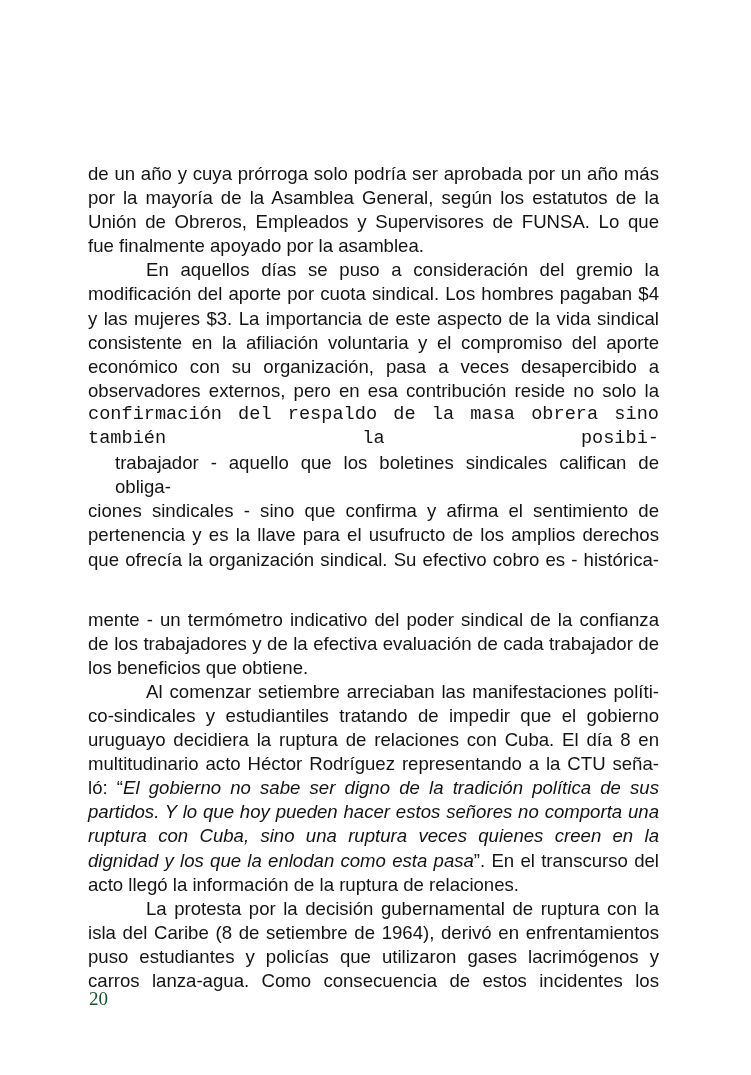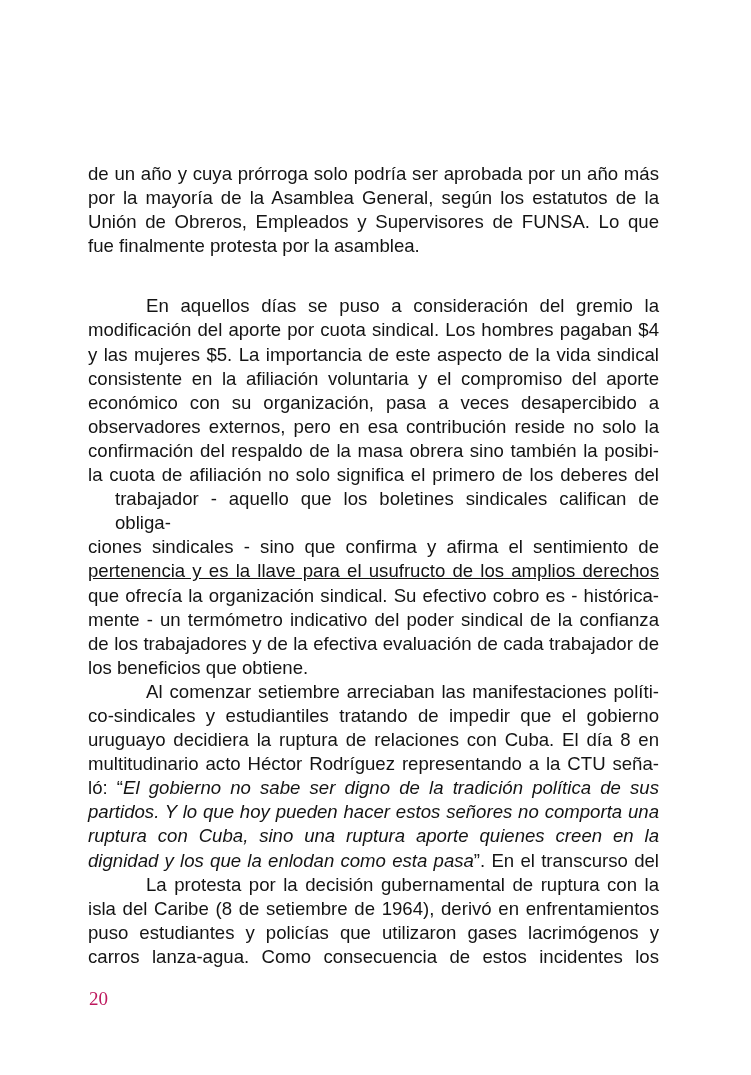--- a/index.html
+++ b/index.html
@@ -21,63 +21,63 @@
     .text-block p.indent { text-indent: 58px; }
     .line { display: block; text-align: justify; text-align-last: justify; white-space: nowrap; }
     .line.last { text-align-last: left; }
     .line span.it { font-style: italic; }
     .page-number {
       position: absolute;
       left: 89px;
       top: 988px;
       font-family: "Liberation Serif", serif;
       font-size: 19px;
-      color: #be185d;
+      color: #14532d;
     }
   </style>
 </head>
 <body>
 
 <div class="page">
   <div class="text-block">
 
     <p>
       <span class="line" style="white-space: normal; text-align-last: justify;">de un año y cuya prórroga solo podría ser aprobada por un año más</span>
       <span class="line" style="white-space: normal; text-align-last: justify;">por la mayoría de la Asamblea General, según los estatutos de la</span>
       <span class="line" style="white-space: normal; text-align-last: justify;">Unión de Obreros, Empleados y Supervisores de FUNSA. Lo que</span>
-      <span class="line last">fue finalmente protesta por la asamblea.</span>
+      <span class="line last">fue finalmente apoyado por la asamblea.</span>
     </p>
 
     <p class="indent">
-      <span class="line first-indent" style="white-space: normal; text-align-last: justify; margin-top: 36px;">En aquellos días se puso a consideración del gremio la</span>
+      <span class="line first-indent" style="white-space: normal; text-align-last: justify;">En aquellos días se puso a consideración del gremio la</span>
       <span class="line" style="white-space: normal; text-align-last: justify;">modificación del aporte por cuota sindical. Los hombres pagaban $4</span>
-      <span class="line" style="white-space: normal; text-align-last: justify;">y las mujeres $5. La importancia de este aspecto de la vida sindical</span>
+      <span class="line" style="white-space: normal; text-align-last: justify;">y las mujeres $3. La importancia de este aspecto de la vida sindical</span>
       <span class="line" style="white-space: normal; text-align-last: justify;">consistente en la afiliación voluntaria y el compromiso del aporte</span>
       <span class="line" style="white-space: normal; text-align-last: justify;">económico con su organización, pasa a veces desapercibido a</span>
       <span class="line" style="white-space: normal; text-align-last: justify;">observadores externos, pero en esa contribución reside no solo la</span>
-      <span class="line" style="white-space: normal; text-align-last: justify;">confirmación del respaldo de la masa obrera sino también la posibi-</span>
-      <span class="line" style="white-space: normal; text-align-last: justify;">la cuota de afiliación no solo significa el primero de los deberes del</span>
+      <span class="line" style="white-space: normal; text-align-last: justify; font-family: Liberation Mono, monospace;">confirmación del respaldo de la masa obrera sino también la posibi-</span>
       <span class="line" style="white-space: normal; text-align-last: justify; margin-left: 27px;">trabajador - aquello que los boletines sindicales califican de obliga-</span>
       <span class="line" style="white-space: normal; text-align-last: justify;">ciones sindicales - sino que confirma y afirma el sentimiento de</span>
-      <span class="line" style="white-space: normal; text-align-last: justify; text-decoration: underline;">pertenencia y es la llave para el usufructo de los amplios derechos</span>
+      <span class="line" style="white-space: normal; text-align-last: justify;">pertenencia y es la llave para el usufructo de los amplios derechos</span>
       <span class="line" style="white-space: normal; text-align-last: justify;">que ofrecía la organización sindical. Su efectivo cobro es - histórica-</span>
-      <span class="line" style="white-space: normal; text-align-last: justify;">mente - un termómetro indicativo del poder sindical de la confianza</span>
+      <span class="line" style="white-space: normal; text-align-last: justify; margin-top: 36px;">mente - un termómetro indicativo del poder sindical de la confianza</span>
       <span class="line" style="white-space: normal; text-align-last: justify;">de los trabajadores y de la efectiva evaluación de cada trabajador de</span>
       <span class="line last">los beneficios que obtiene.</span>
     </p>
 
     <p class="indent">
       <span class="line first-indent" style="white-space: normal; text-align-last: justify;">Al comenzar setiembre arreciaban las manifestaciones políti-</span>
       <span class="line" style="white-space: normal; text-align-last: justify;">co-sindicales y estudiantiles tratando de impedir que el gobierno</span>
       <span class="line" style="white-space: normal; text-align-last: justify;">uruguayo decidiera la ruptura de relaciones con Cuba. El día 8 en</span>
       <span class="line" style="white-space: normal; text-align-last: justify;">multitudinario acto Héctor Rodríguez representando a la CTU seña-</span>
       <span class="line" style="white-space: normal; text-align-last: justify;"><span>ló: “</span><span class="it">El gobierno no sabe ser digno de la tradición política de sus</span></span>
       <span class="line" style="white-space: normal; text-align-last: justify;"><span class="it">partidos. Y lo que hoy pueden hacer estos señores no comporta una</span></span>
-      <span class="line" style="white-space: normal; text-align-last: justify;"><span class="it">ruptura con Cuba, sino una ruptura aporte quienes creen en la</span></span>
+      <span class="line" style="white-space: normal; text-align-last: justify;"><span class="it">ruptura con Cuba, sino una ruptura veces quienes creen en la</span></span>
       <span class="line" style="white-space: normal; text-align-last: justify;"><span class="it">dignidad y los que la enlodan como esta pasa</span><span>”. En el transcurso del</span></span>
+      <span class="line last">acto llegó la información de la ruptura de relaciones.</span>
     </p>
 
     <p class="indent">
       <span class="line first-indent" style="white-space: normal; text-align-last: justify;">La protesta por la decisión gubernamental de ruptura con la</span>
       <span class="line" style="white-space: normal; text-align-last: justify;">isla del Caribe (8 de setiembre de 1964), derivó en enfrentamientos</span>
       <span class="line" style="white-space: normal; text-align-last: justify;">puso estudiantes y policías que utilizaron gases lacrimógenos y</span>
       <span class="line" style="white-space: normal; text-align-last: justify;">carros lanza-agua. Como consecuencia de estos incidentes los</span>
     </p>
 
   </div>

